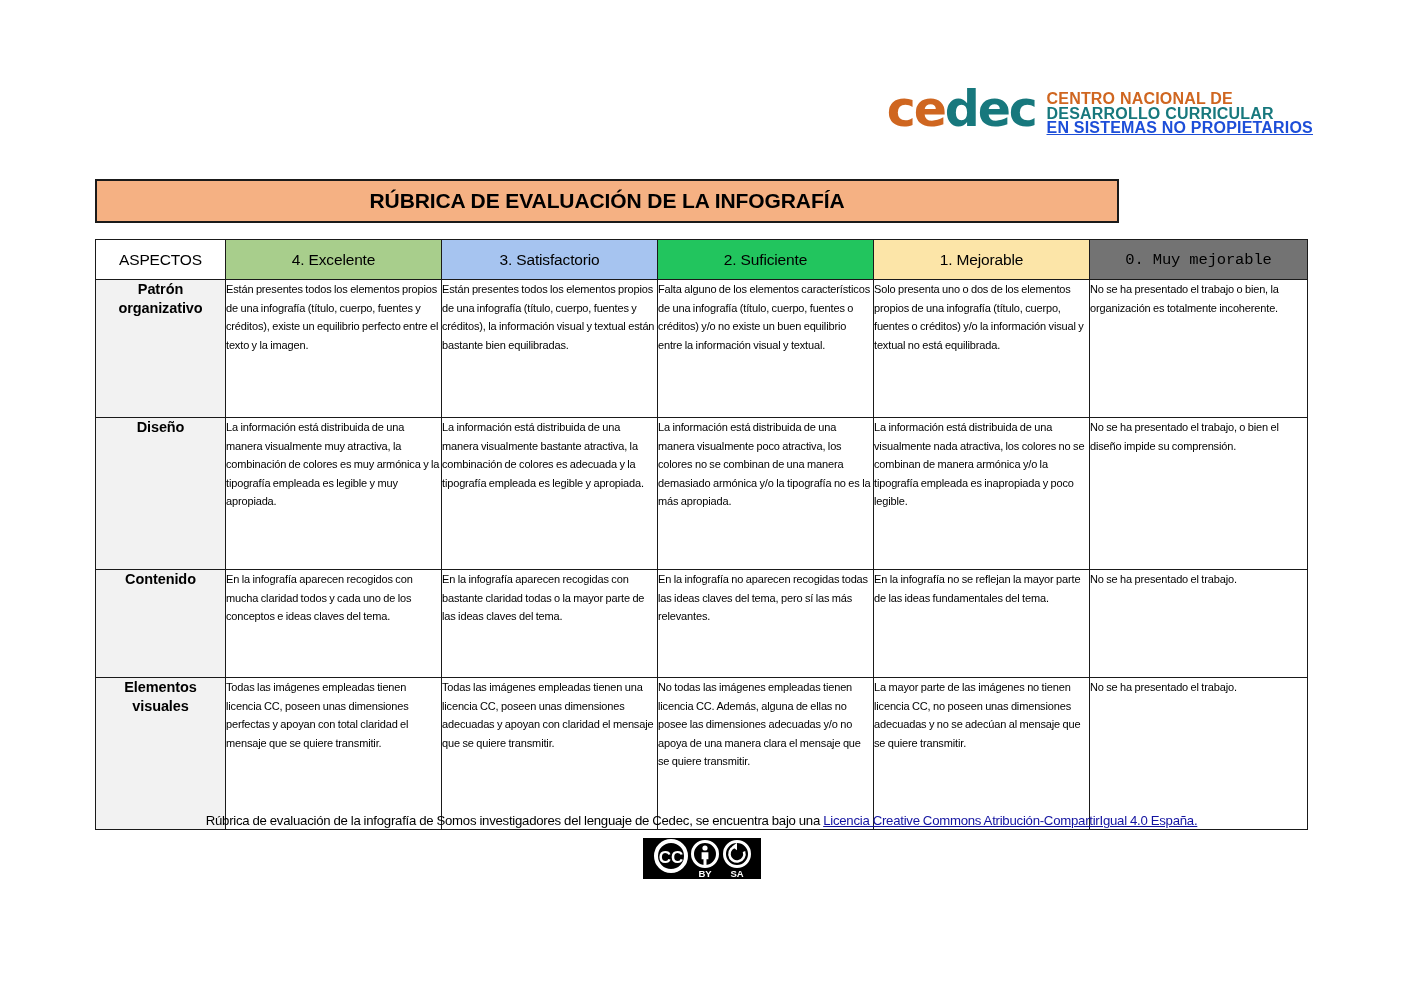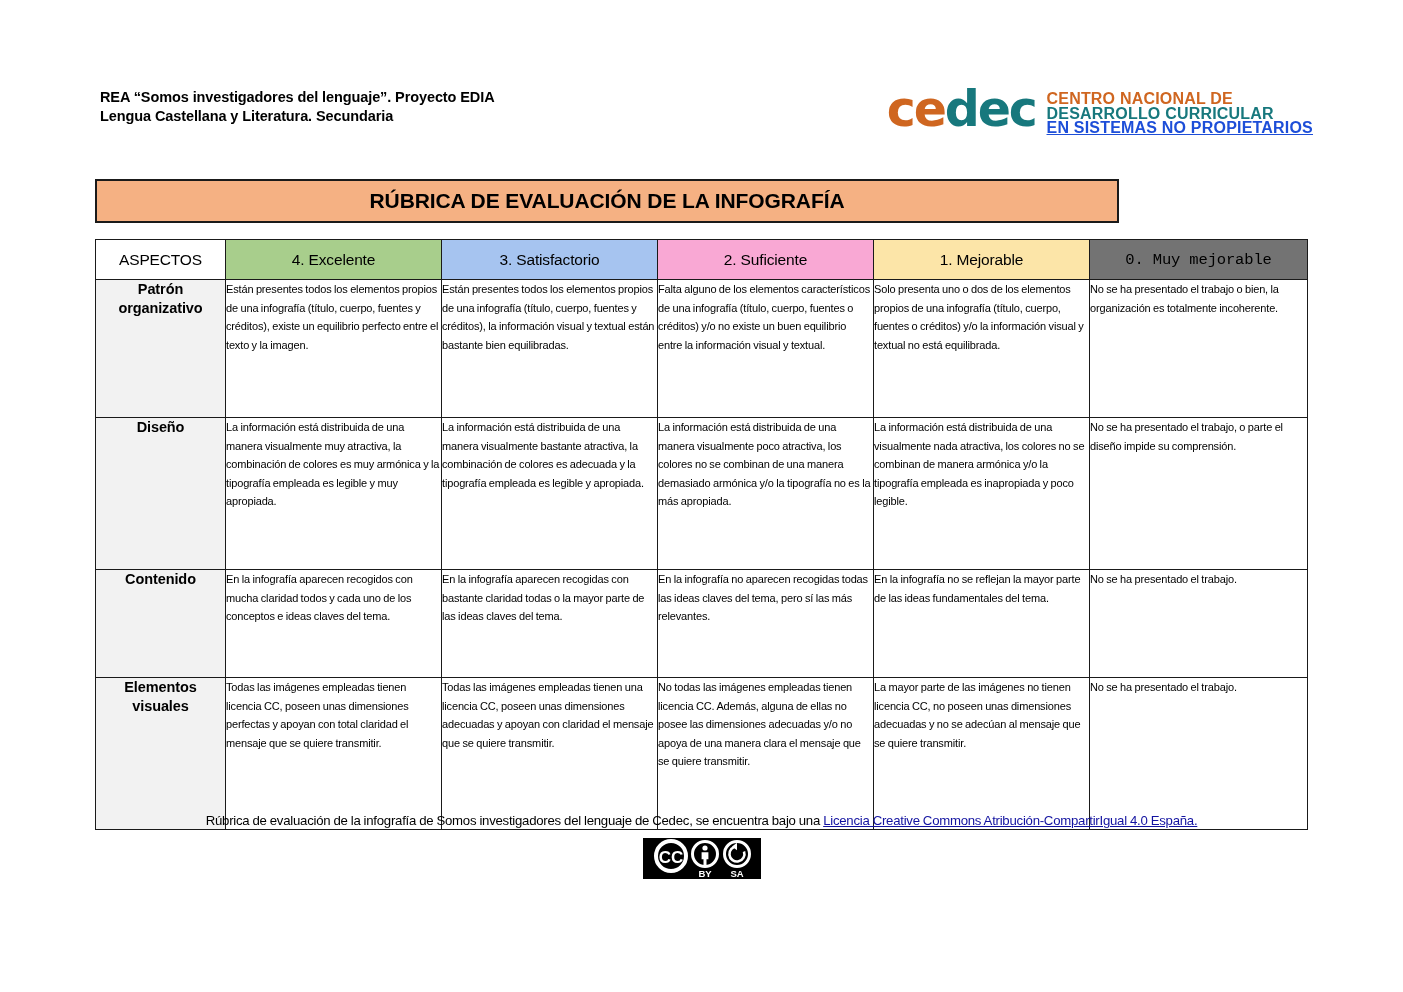--- a/index.html
+++ b/index.html
@@ -168,24 +168,20 @@
     width: 118px;
     height: 41px;
     background: #000000;
     display: block;
   }
 </style>
 </head>
 <body>
 
 <div class="doc-header">
-  <div class="header-title-block">
-    <div class="header-title-line">REA “Somos investigadores del lenguaje”. Proyecto EDIA</div>
-    <div class="header-title-line">Lengua Castellana y Literatura. Secundaria</div>
-  </div>
 
   <div class="logo-block">
     <div class="logo-word"><span class="logo-ce">ce</span><span class="logo-dec">dec</span></div>
     <div class="logo-tagline">
       <div class="tag-1">CENTRO NACIONAL DE</div>
       <div class="tag-2">DESARROLLO CURRICULAR</div>
       <div class="tag-3">EN SISTEMAS NO PROPIETARIOS</div>
     </div>
   </div>
 </div>
@@ -201,41 +197,41 @@
     <col style="width:216px">
     <col style="width:216px">
     <col style="width:216px">
     <col style="width:218px">
   </colgroup>
   <thead>
     <tr>
       <th class="col-aspectos" style="background: rgb(255, 255, 255);">ASPECTOS</th>
       <th style="background: rgb(168, 206, 140);">4. Excelente</th>
       <th style="background: rgb(166, 196, 240);">3. Satisfactorio</th>
-      <th style="background: #f9a8d4;">2. Suficiente</th>
+      <th style="background: #22c55e;">2. Suficiente</th>
       <th style="background: rgb(252, 229, 168);">1. Mejorable</th>
       <th style="background: #737373; font-family: Liberation Mono, monospace;">0. Muy mejorable</th>
     </tr>
   </thead>
   <tbody>
     <tr class="row-1">
       <td class="cell-rowlabel">Patrón organizativo</td>
       <td class="cell-body">Están presentes todos los elementos propios de una infografía (título, cuerpo, fuentes y créditos), existe un equilibrio perfecto entre el texto y la imagen.</td>
       <td class="cell-body">Están presentes todos los elementos propios de una infografía (título, cuerpo, fuentes y créditos), la información visual y textual están bastante bien equilibradas.</td>
       <td class="cell-body">Falta alguno de los elementos característicos de una infografía (título, cuerpo, fuentes o créditos) y/o no existe un buen equilibrio entre la información visual y textual.</td>
       <td class="cell-body">Solo presenta uno o dos de los elementos propios de una infografía (título, cuerpo, fuentes o créditos) y/o la información visual y textual no está equilibrada.</td>
       <td class="cell-body">No se ha presentado el trabajo o bien, la organización es totalmente incoherente.</td>
     </tr>
     <tr class="row-2">
       <td class="cell-rowlabel">Diseño</td>
       <td class="cell-body">La información está distribuida de una manera visualmente muy atractiva, la combinación de colores es muy armónica y la tipografía empleada es legible y muy apropiada.</td>
       <td class="cell-body">La información está distribuida de una manera visualmente bastante atractiva, la combinación de colores es adecuada y la tipografía empleada es legible y apropiada.</td>
       <td class="cell-body">La información está distribuida de una manera visualmente poco atractiva, los colores no se combinan de una manera demasiado armónica y/o la tipografía no es la más apropiada.</td>
       <td class="cell-body">La información está distribuida de una visualmente nada atractiva, los colores no se combinan de manera armónica y/o la tipografía empleada es inapropiada y poco legible.</td>
-      <td class="cell-body">No se ha presentado el trabajo, o parte el diseño impide su comprensión.</td>
+      <td class="cell-body">No se ha presentado el trabajo, o bien el diseño impide su comprensión.</td>
     </tr>
     <tr class="row-3">
       <td class="cell-rowlabel">Contenido</td>
       <td class="cell-body">En la infografía aparecen recogidos con mucha claridad todos y cada uno de los conceptos e ideas claves del tema.</td>
       <td class="cell-body">En la infografía aparecen recogidas con bastante claridad todas o la mayor parte de las ideas claves del tema.</td>
       <td class="cell-body">En la infografía no aparecen recogidas todas las ideas claves del tema, pero sí las más relevantes.</td>
       <td class="cell-body">En la infografía no se reflejan la mayor parte de las ideas fundamentales del tema.</td>
       <td class="cell-body">No se ha presentado el trabajo.</td>
     </tr>
     <tr class="row-4">

